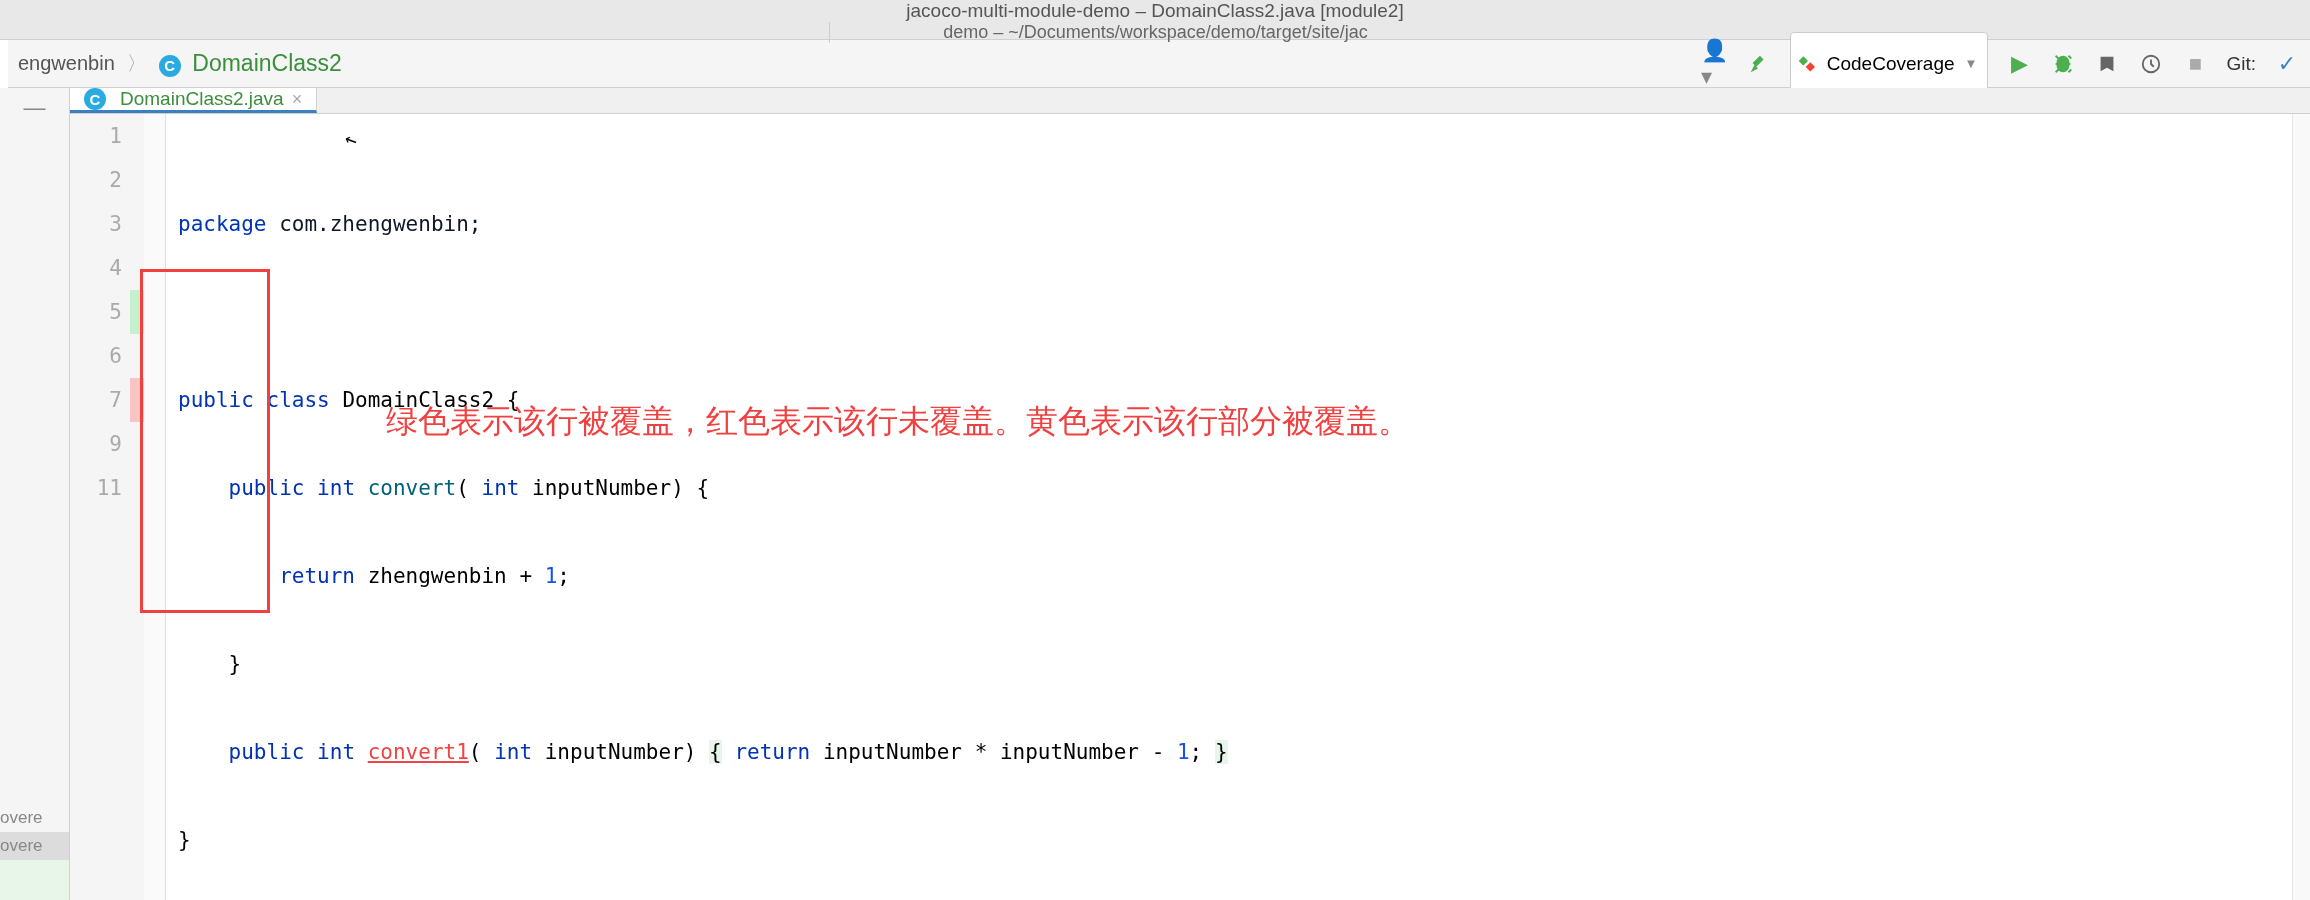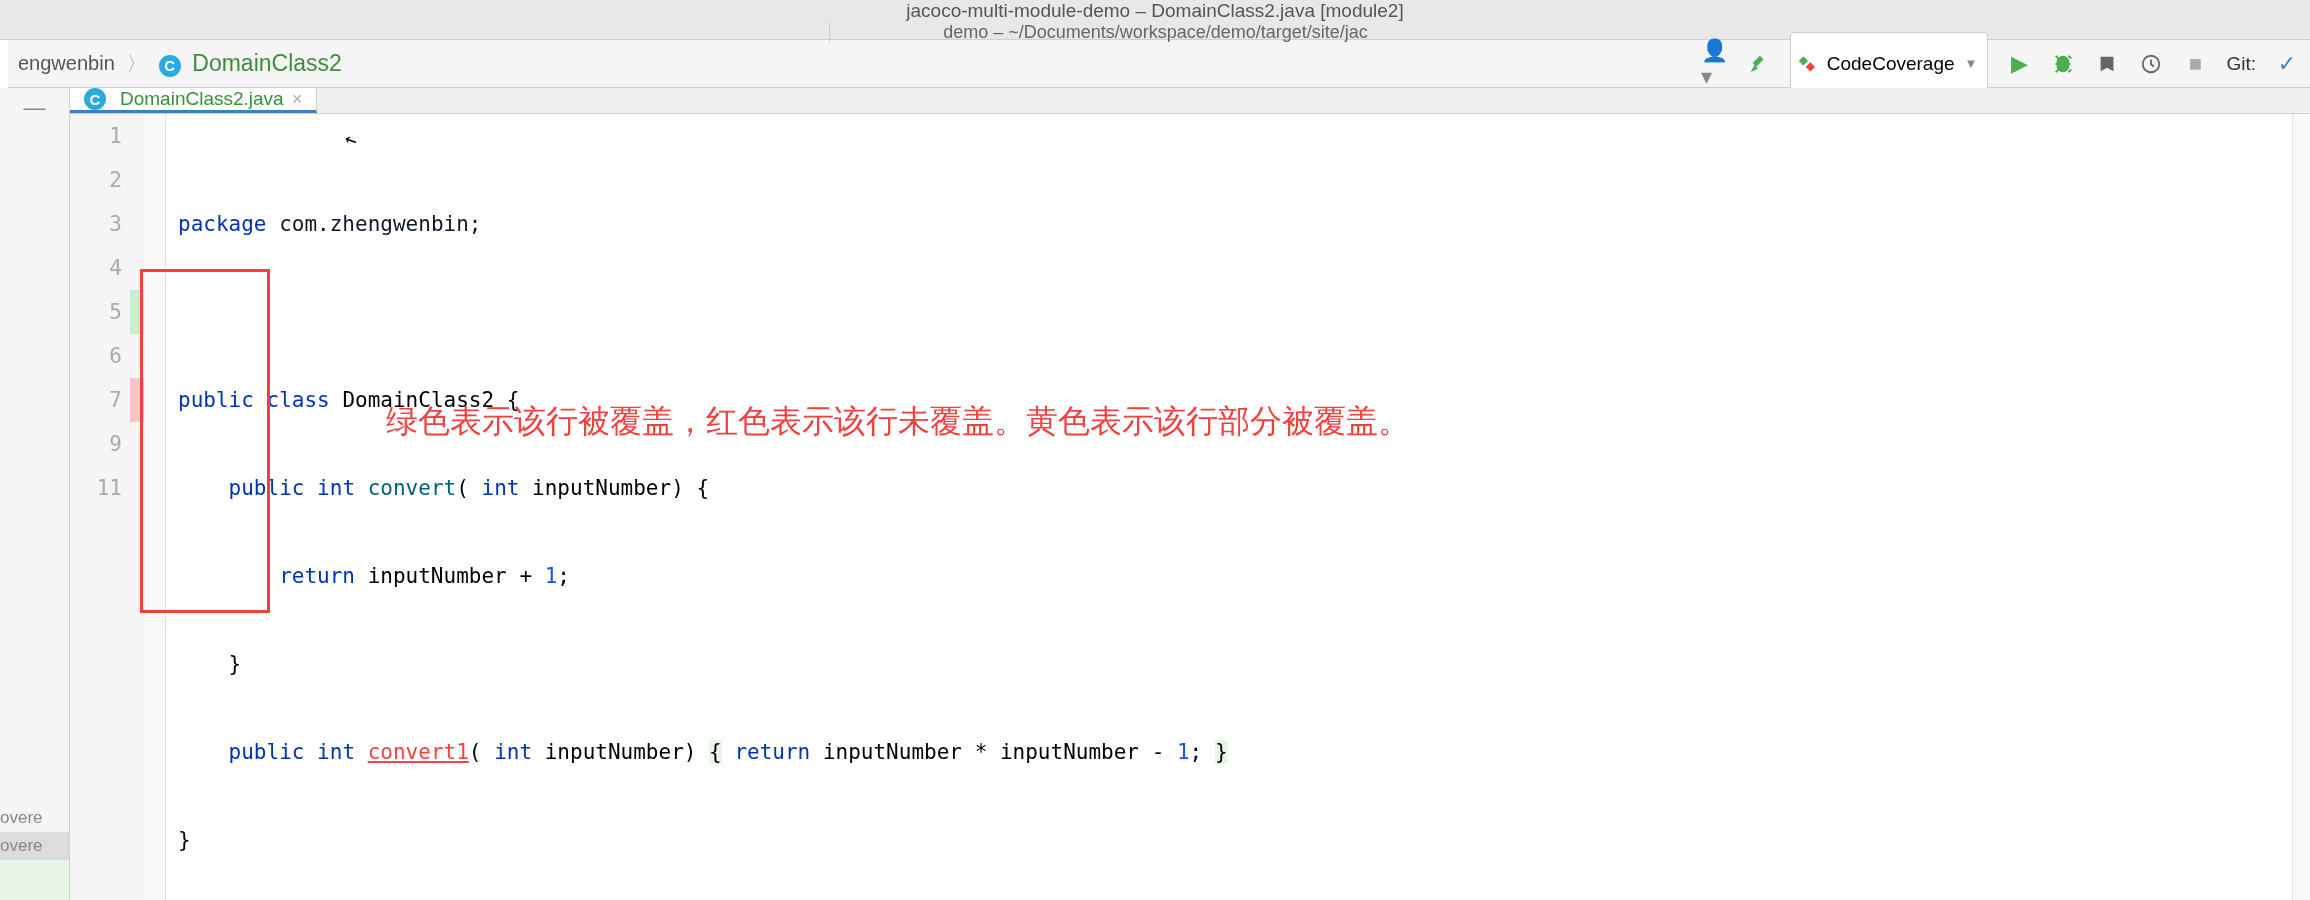--- a/index.html
+++ b/index.html
@@ -347,21 +347,21 @@
         <div class="cov-none"></div>
         <div class="cov-none"></div>
       </div>
       <div class="fold-strip"></div>
       <div class="code-lines">
         <span class="cursor-arrow">↖</span>
 <div class="line"><span class="kw">package</span><span class="pkg"> com.zhengwenbin;</span></div>
 <div class="line"></div>
 <div class="line"><span class="kw">public</span> <span class="kw">class</span><span> DomainClass2 {</span></div>
 <div class="line">    <span class="kw">public</span> <span class="kw">int</span> <span class="method">convert</span><span>( </span><span class="kw">int</span><span> inputNumber) {</span></div>
-<div class="line">        <span class="kw">return</span><span> inputNumber + </span><span class="num">1</span><span>;</span></div>
+<div class="line">        <span class="kw">return</span><span> zhengwenbin + </span><span class="num">1</span><span>;</span></div>
 <div class="line"><span>    }</span></div>
 <div class="line">    <span class="kw">public</span> <span class="kw">int</span> <span class="ident">convert1</span><span>( </span><span class="kw">int</span><span> inputNumber) </span><span class="bg-hint">{</span> <span class="kw">return</span><span> inputNumber * inputNumber - </span><span class="num">1</span><span>; </span><span class="bg-hint">}</span></div>
 <div class="line"><span>}</span></div>
 
         <div class="annotation-text">绿色表示该行被覆盖，红色表示该行未覆盖。黄色表示该行部分被覆盖。</div>
       </div>
       <div class="right-scroll-strip"></div>
       <div class="red-box"></div>
     </div>
   </div>

